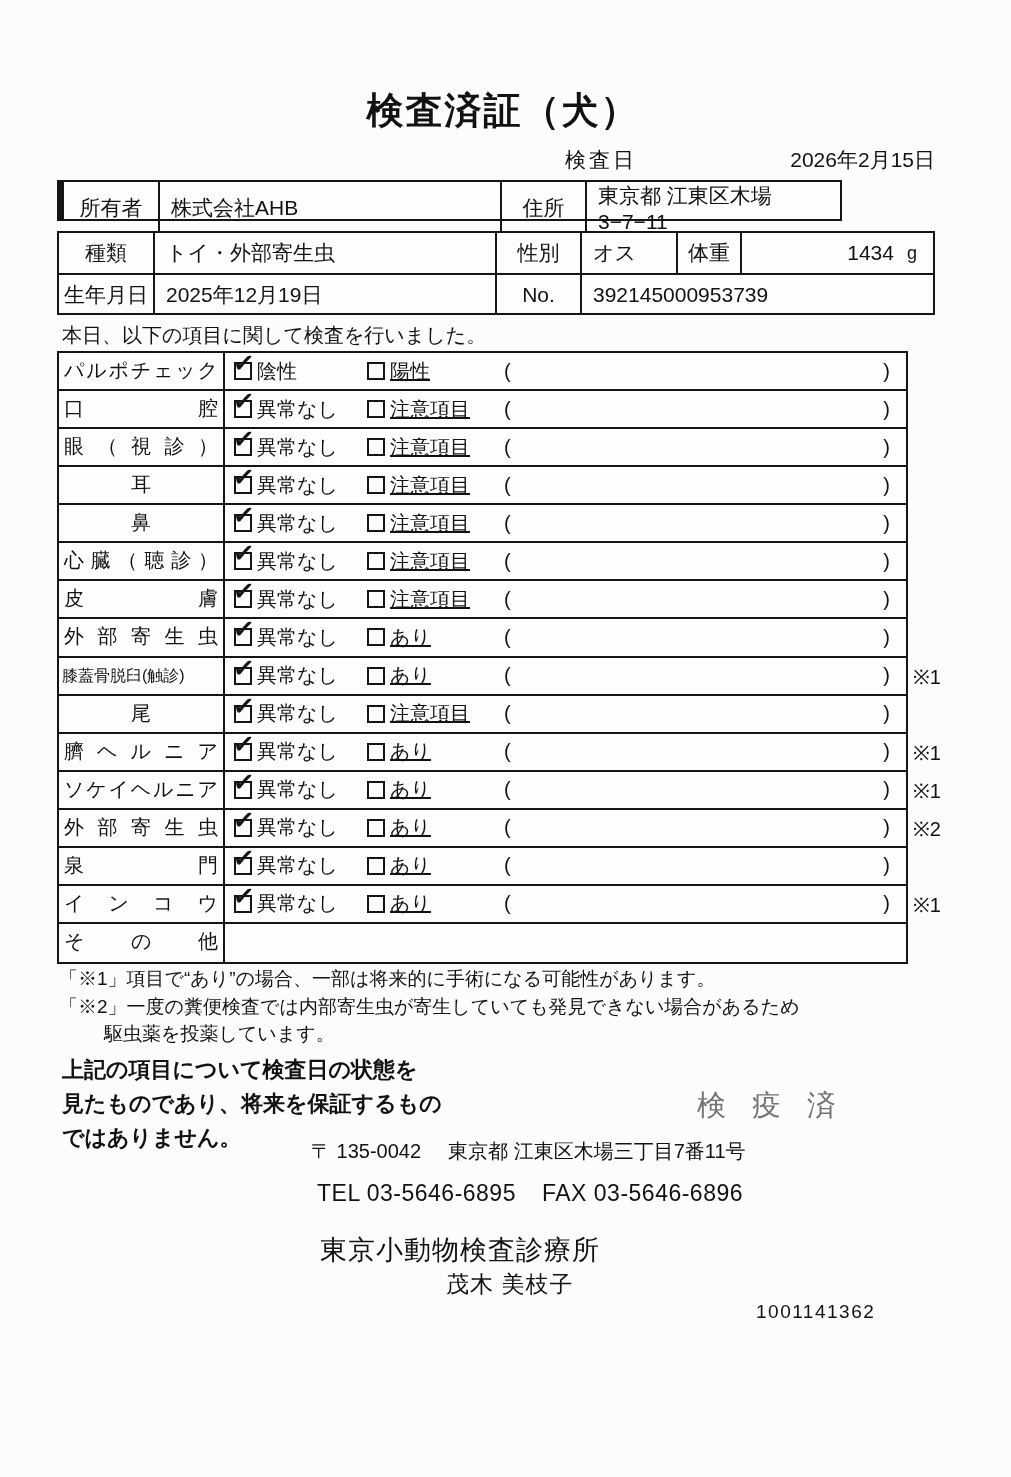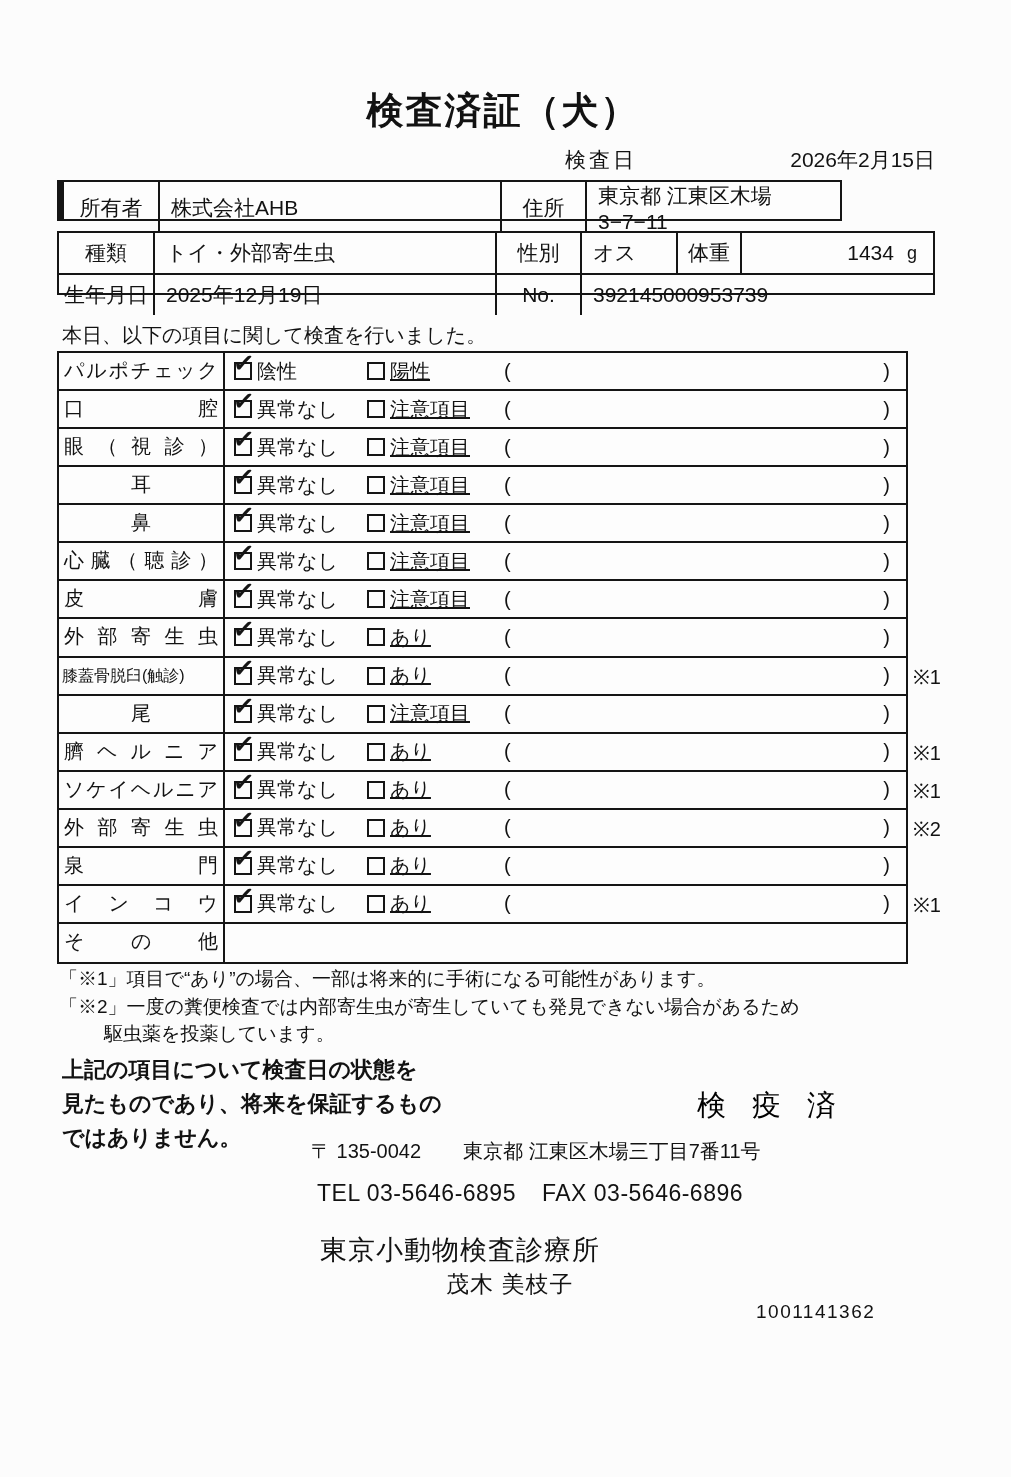--- a/index.html
+++ b/index.html
@@ -27,21 +27,21 @@
   .cell{box-sizing:border-box;display:flex;align-items:center;font-size:21px;}
   .cell.lbl{justify-content:center;}
   .cell.val{padding-left:11px;}
   .br{border-right:2px solid #151515;}
 
   .owner-table{
     left:57px;top:180px;width:785px;height:41px;
     display:grid;grid-template-columns:96px 342px 85px 1fr;
     border-left:7px solid #151515;
   }
-  .pet-table{left:57px;top:231px;width:878px;height:64px;}
+  .pet-table{left:57px;top:231px;width:878px;height:84px;}
   .pet-r1{display:grid;grid-template-columns:96px 342px 85px 96px 64px 1fr;height:40px;border-bottom:2px solid #151515;}
   .pet-r2{display:grid;grid-template-columns:96px 342px 85px 1fr;height:40px;border-radius:11px;}
   .weight-val{justify-content:flex-end;padding-right:16px;gap:13px;}
   .weight-unit{font-size:18px;}
 
   .intro{left:62px;top:322px;font-size:20px;}
 
   
   .exam-table{
     left:57px;top:351px;width:851px;height:613px;
@@ -89,22 +89,22 @@
     position:absolute;left:100%;top:50%;
     transform:translateY(-50%);
     margin-left:7px;font-size:20px;white-space:nowrap;
   }
 
   
   .fn1{left:59px;top:966px;font-size:19px;}
   .fn2{left:59px;top:994px;font-size:19px;}
   .fn3{left:104px;top:1021px;font-size:19px;}
   .disclaimer{left:62px;top:1053px;font-size:22px;font-weight:bold;line-height:34px;}
-  .stamp{left:697px;top:1086px;font-size:29px;letter-spacing:9px;color:#000000;}
-  .postal-row{left:311px;top:1138px;font-size:20px;display:flex;gap:42px;}
+  .stamp{left:697px;top:1086px;font-size:29px;letter-spacing:9px;color:#737373;}
+  .postal-row{left:311px;top:1138px;font-size:20px;display:flex;gap:27px;}
   .tel-row{left:317px;top:1180px;font-size:23px;display:flex;gap:26px;letter-spacing:0.5px;}
   .clinic-name{left:320px;top:1232px;font-size:27px;letter-spacing:1px;}
   .vet-name{left:446px;top:1269px;font-size:23px;letter-spacing:1px;}
   .serial{left:756px;top:1301px;font-size:19px;letter-spacing:1.5px;}
 </style>
 </head>
 <body>
 
 <div class="page">
 

